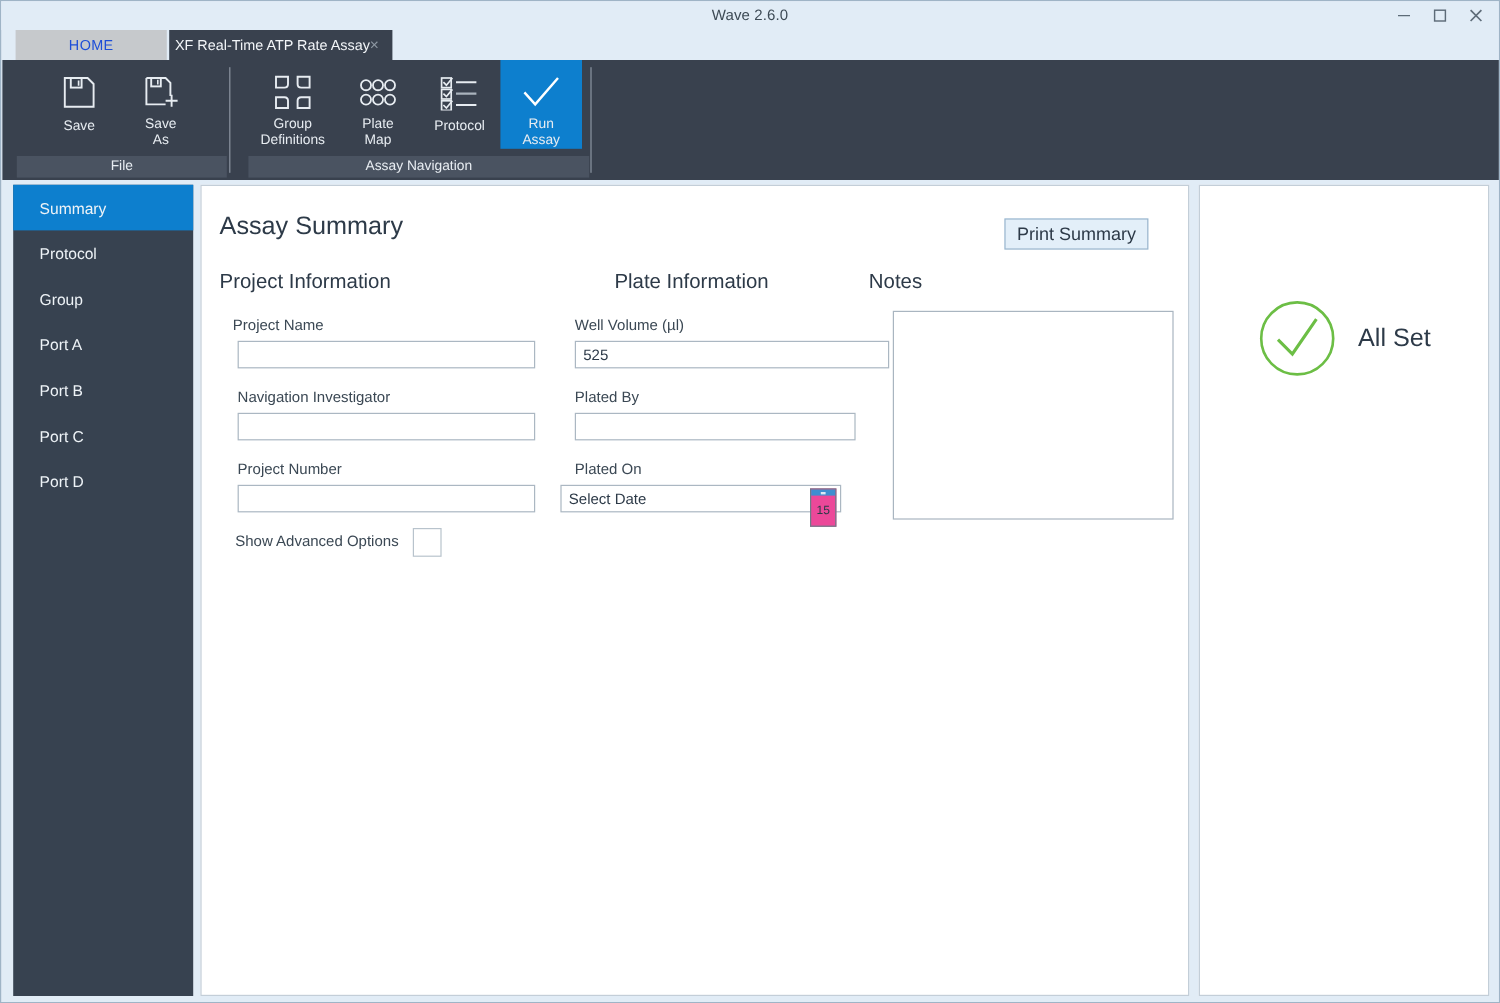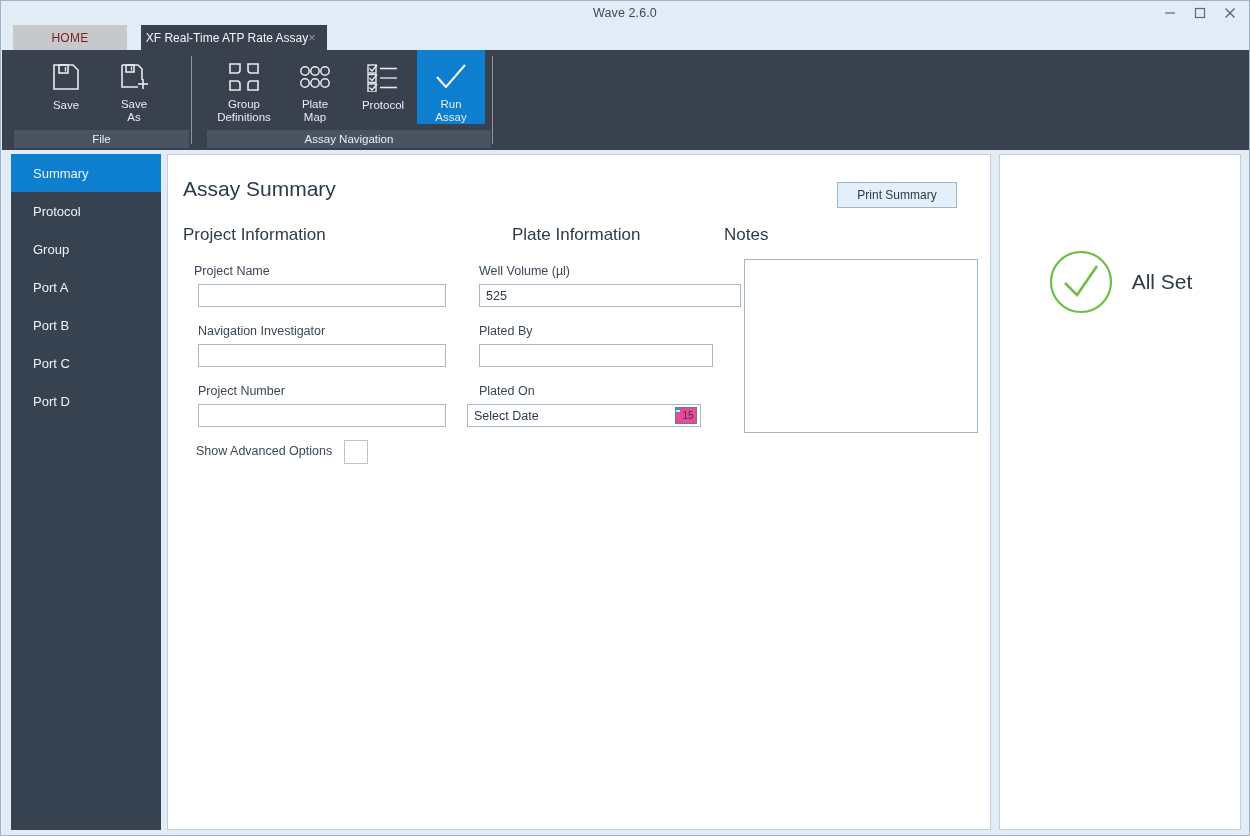--- a/index.html
+++ b/index.html
@@ -42,22 +42,22 @@
     position: absolute; top: 24px; left: 1px;
     width: 1247px; height: 25px;
     background: #e1ecf6;
   }
   .tab {
     position: absolute; top: 0; height: 25px;
     display: flex; align-items: center; justify-content: center;
     font-size: 12px;
   }
   #tab-home {
-    left: 11px; width: 114px;
-    background: #c6c9cc; color: #7f1d1d;
+    left: 11px; width: 126px;
+    background: #c6c9cc; color: #1d4ed8;
     letter-spacing: .3px;
   }
   #tab-assay {
     left: 139px; width: 186px;
     background: #39414e; color: #f2f5f8;
     padding-right: 14px;
   }
   #tab-assay-label { font-size: 12px; }
   #tab-close {
     position: absolute; right: 8px; top: 5px;
@@ -135,21 +135,21 @@
   }
   #page-title {
     position: absolute; left: 15px; top: 22px;
     font-size: 21px; color: #2d3a48; font-weight: 400;
   }
   #print-summary-btn {
     position: absolute; right: 33px; top: 27px;
     width: 120px; height: 26px;
     background: #e3eff9;
     border: 1px solid #9bb6cd;
-    color: #2d3a48; font-size: 12px;
+    color: #2d3a48; font-size: 15px;
     display: flex; align-items: center; justify-content: center;
   }
 
   .section-title {
     position: absolute;
     font-size: 17px; color: #2d3a48; font-weight: 400;
   }
   .field-label {
     position: absolute;
     font-size: 12.5px; color: #3b4854;
@@ -159,24 +159,24 @@
     height: 23px;
     border: 1px solid #abb7c2;
     background: #fff;
     font-size: 12.5px; color: #2d3a48;
     padding: 0 6px;
     display: flex; align-items: center;
   }
 
   #cal-btn {
     position: absolute; right: 3px; top: 2px;
-    width: 22px; height: 17px;
+    width: 22px; height: 32px;
     border: 1px solid #6e7b88;
     background: #ec4899;
-    display: flex; flex-direction: row;
+    display: flex; flex-direction: column;
   }
   #cal-btn .cal-top {
     height: 5px; background: #3f8ed0;
     display:flex; align-items:center; justify-content:center;
   }
   #cal-btn .cal-top i {
     display:block; width:4px; height:2px; background:#dbe9f6;
   }
   #cal-btn .cal-num {
     flex: 1; display: flex; align-items: center; justify-content: center;

